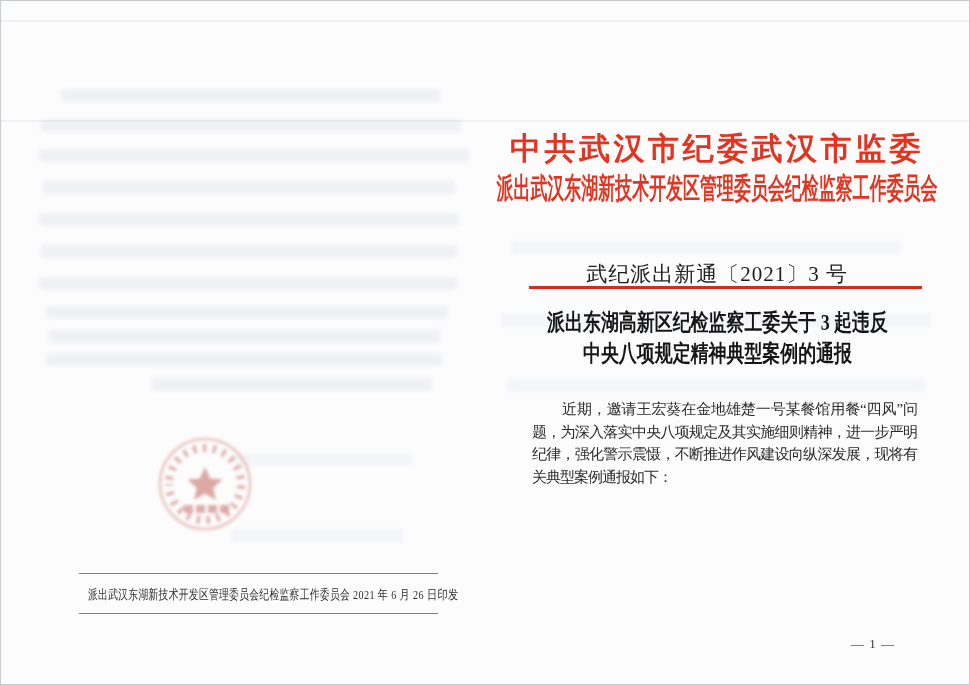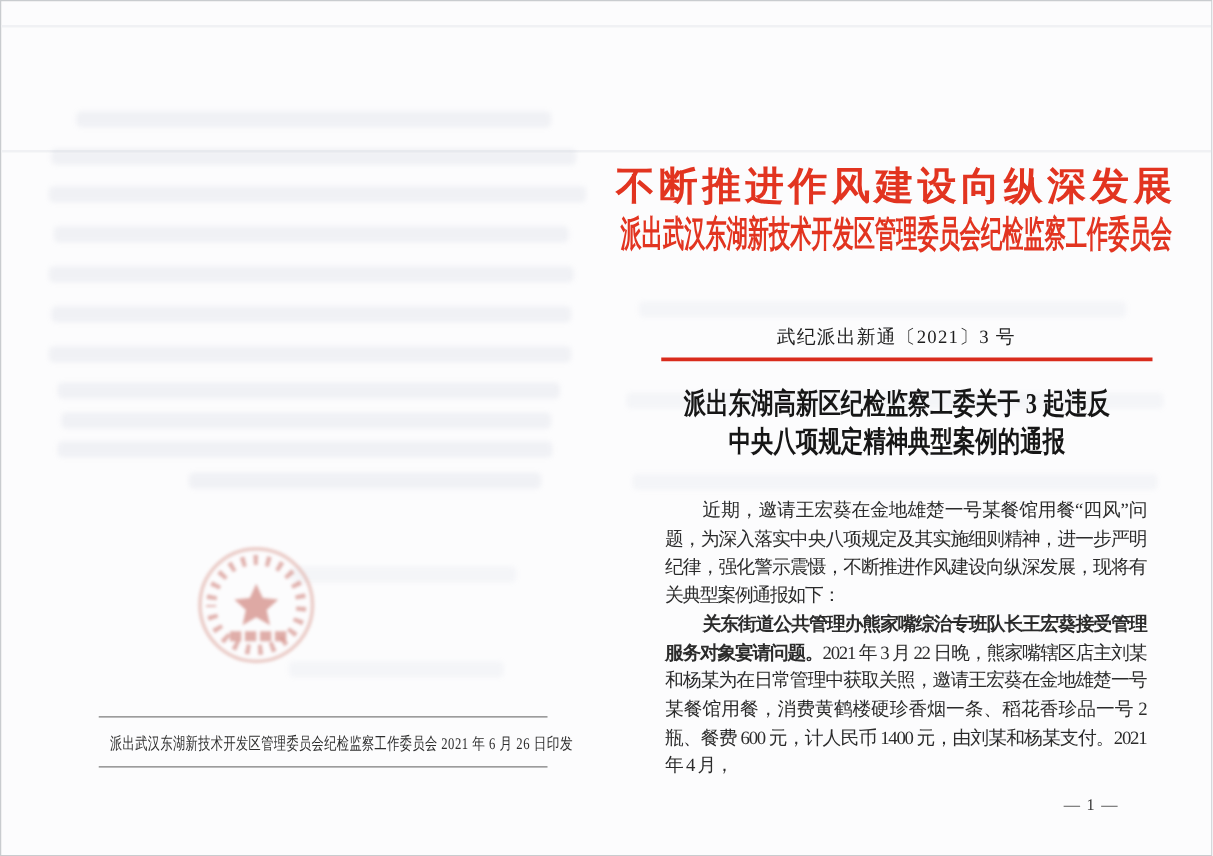--- a/index.html
+++ b/index.html
@@ -32,21 +32,21 @@
     color:#e23420;font-weight:700;font-size:31px;letter-spacing:3.5px;
     white-space:nowrap;line-height:36px;
   }
   .hdr2wrap{position:absolute;left:490px;top:171px;width:452px;display:flex;justify-content:center;}
   .hdr2{
     color:#e23420;font-weight:700;font-size:29px;white-space:nowrap;
     transform:scaleX(0.585);transform-origin:center;line-height:33px;
   }
   .docnum{
     position:absolute;left:490px;top:259px;width:452px;text-align:center;
-    font-size:15px;color:#1e1e1e;letter-spacing:1px;white-space:nowrap;
+    font-size:21px;color:#1e1e1e;letter-spacing:1px;white-space:nowrap;
   }
   .redrule{position:absolute;left:528px;top:285px;width:393px;height:3px;background:#d92b1c;}
   .titlewrap{position:absolute;left:490px;width:452px;display:flex;justify-content:center;}
   .t1{top:308px;} .t2{top:339px;font-family:Liberation Serif, serif;}
   .title-text{
     font-weight:700;color:#161616;font-size:23px;white-space:nowrap;
     transform:scaleX(0.78);transform-origin:center;line-height:27px;
   }
   .body-block{
     position:absolute;left:531px;top:397px;width:385px;
@@ -100,36 +100,35 @@
     <div class="foot-date">2021 年 6 月 26 日印发</div>
     <div class="foot-rule" style="top:612px;"></div>
   </div>
 
   <div>
 
     <div class="bleed soft" style="top:240px;left:510px;width:390px;"></div>
     <div class="bleed soft" style="top:313px;left:500px;width:430px;"></div>
     <div class="bleed soft" style="top:378px;left:505px;width:420px;"></div>
 
-    <div class="hdr1">不断推进作风建设向纵深发展</div>
+    <div class="hdr1">中共武汉市纪委武汉市监委</div>
     <div class="hdr2wrap">
       <span class="hdr2">派出武汉东湖新技术开发区管理委员会纪检监察工作委员会</span>
     </div>
 
     <div class="docnum">武纪派出新通〔2021〕3 号</div>
     <div class="redrule"></div>
 
     <div class="titlewrap t1">
       <span class="title-text">派出东湖高新区纪检监察工委关于 3 起违反</span>
     </div>
     <div class="titlewrap t2">
       <span class="title-text">中央八项规定精神典型案例的通报</span>
     </div>
 
     <div class="body-block">
       <p>近期，邀请王宏葵在金地雄楚一号某餐馆用餐“四风”问题，为深入落实中央八项规定及其实施细则精神，进一步严明纪律，强化警示震慑，不断推进作风建设向纵深发展，现将有关典型案例通报如下：</p>
-      <p><span class="lead-bold">关东街道公共管理办熊家嘴综治专班队长王宏葵接受管理服务对象宴请问题。</span><span>2021 年 3 月 22 日晚，熊家嘴辖区店主刘某和杨某为在日常管理中获取关照，邀请王宏葵在金地雄楚一号某餐馆用餐，消费黄鹤楼硬珍香烟一条、稻花香珍品一号 2 瓶、餐费 600 元，计人民币 1400 元，由刘某和杨某支付。2021 年 4 月，</span></p>
     </div>
 
     <div class="pagenum">— 1 —</div>
   </div>
 
 </div>
 
 </body></html>

